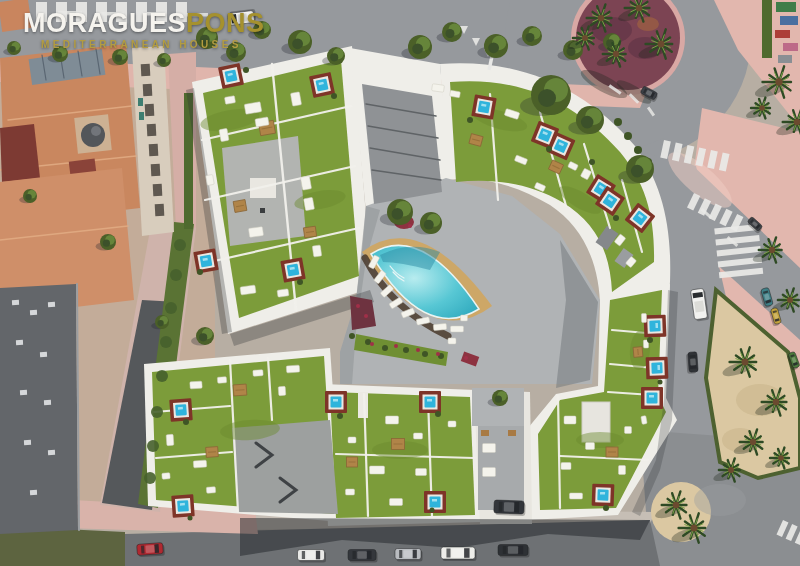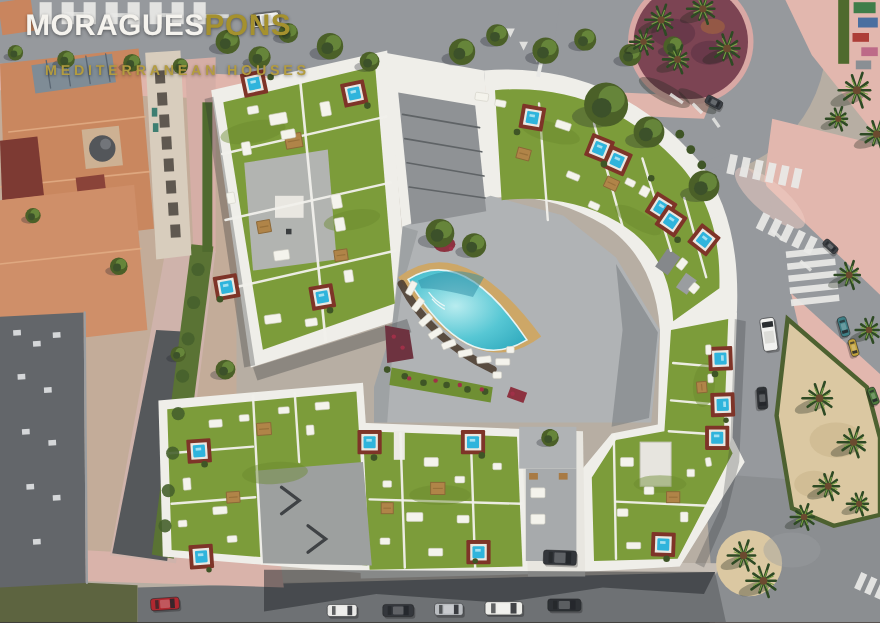--- a/index.html
+++ b/index.html
@@ -1,22 +1,22 @@
 <!DOCTYPE html>
 <html><head>
 <meta charset="utf-8">
 <style>
   html,body{margin:0;padding:0;background:#222;}
-  #stage{position:relative;width:800px;height:566px;overflow:hidden;background:#000000;
+  #stage{position:relative;width:800px;height:566px;overflow:hidden;background:#0c4a6e;
          font-family:"Liberation Sans","DejaVu Sans",sans-serif;}
   #scene-svg{position:absolute;left:0;top:0;}
   #logo{position:absolute;left:23px;top:10px;line-height:1;user-select:none;
         text-shadow:0 1px 3px rgba(0,0,0,.45);}
   #logo .word{font-size:27px;font-weight:bold;letter-spacing:.5px;white-space:nowrap;}
-  #logo .tagline{font-size:13px;font-weight:bold;letter-spacing:3.4px;margin-top:20px;
+  #logo .tagline{font-size:10px;font-weight:bold;letter-spacing:3.4px;margin-top:3px;
         padding-left:18px;white-space:nowrap;}
 </style>
 </head>
 <body>
 
 <div id="stage">
   <svg id="scene-svg" width="800" height="566" viewBox="0 0 800 566">
     <defs>
       <radialGradient id="poolg" cx="40%" cy="45%" r="75%">
         <stop offset="0%" stop-color="#b8ecef"></stop>

